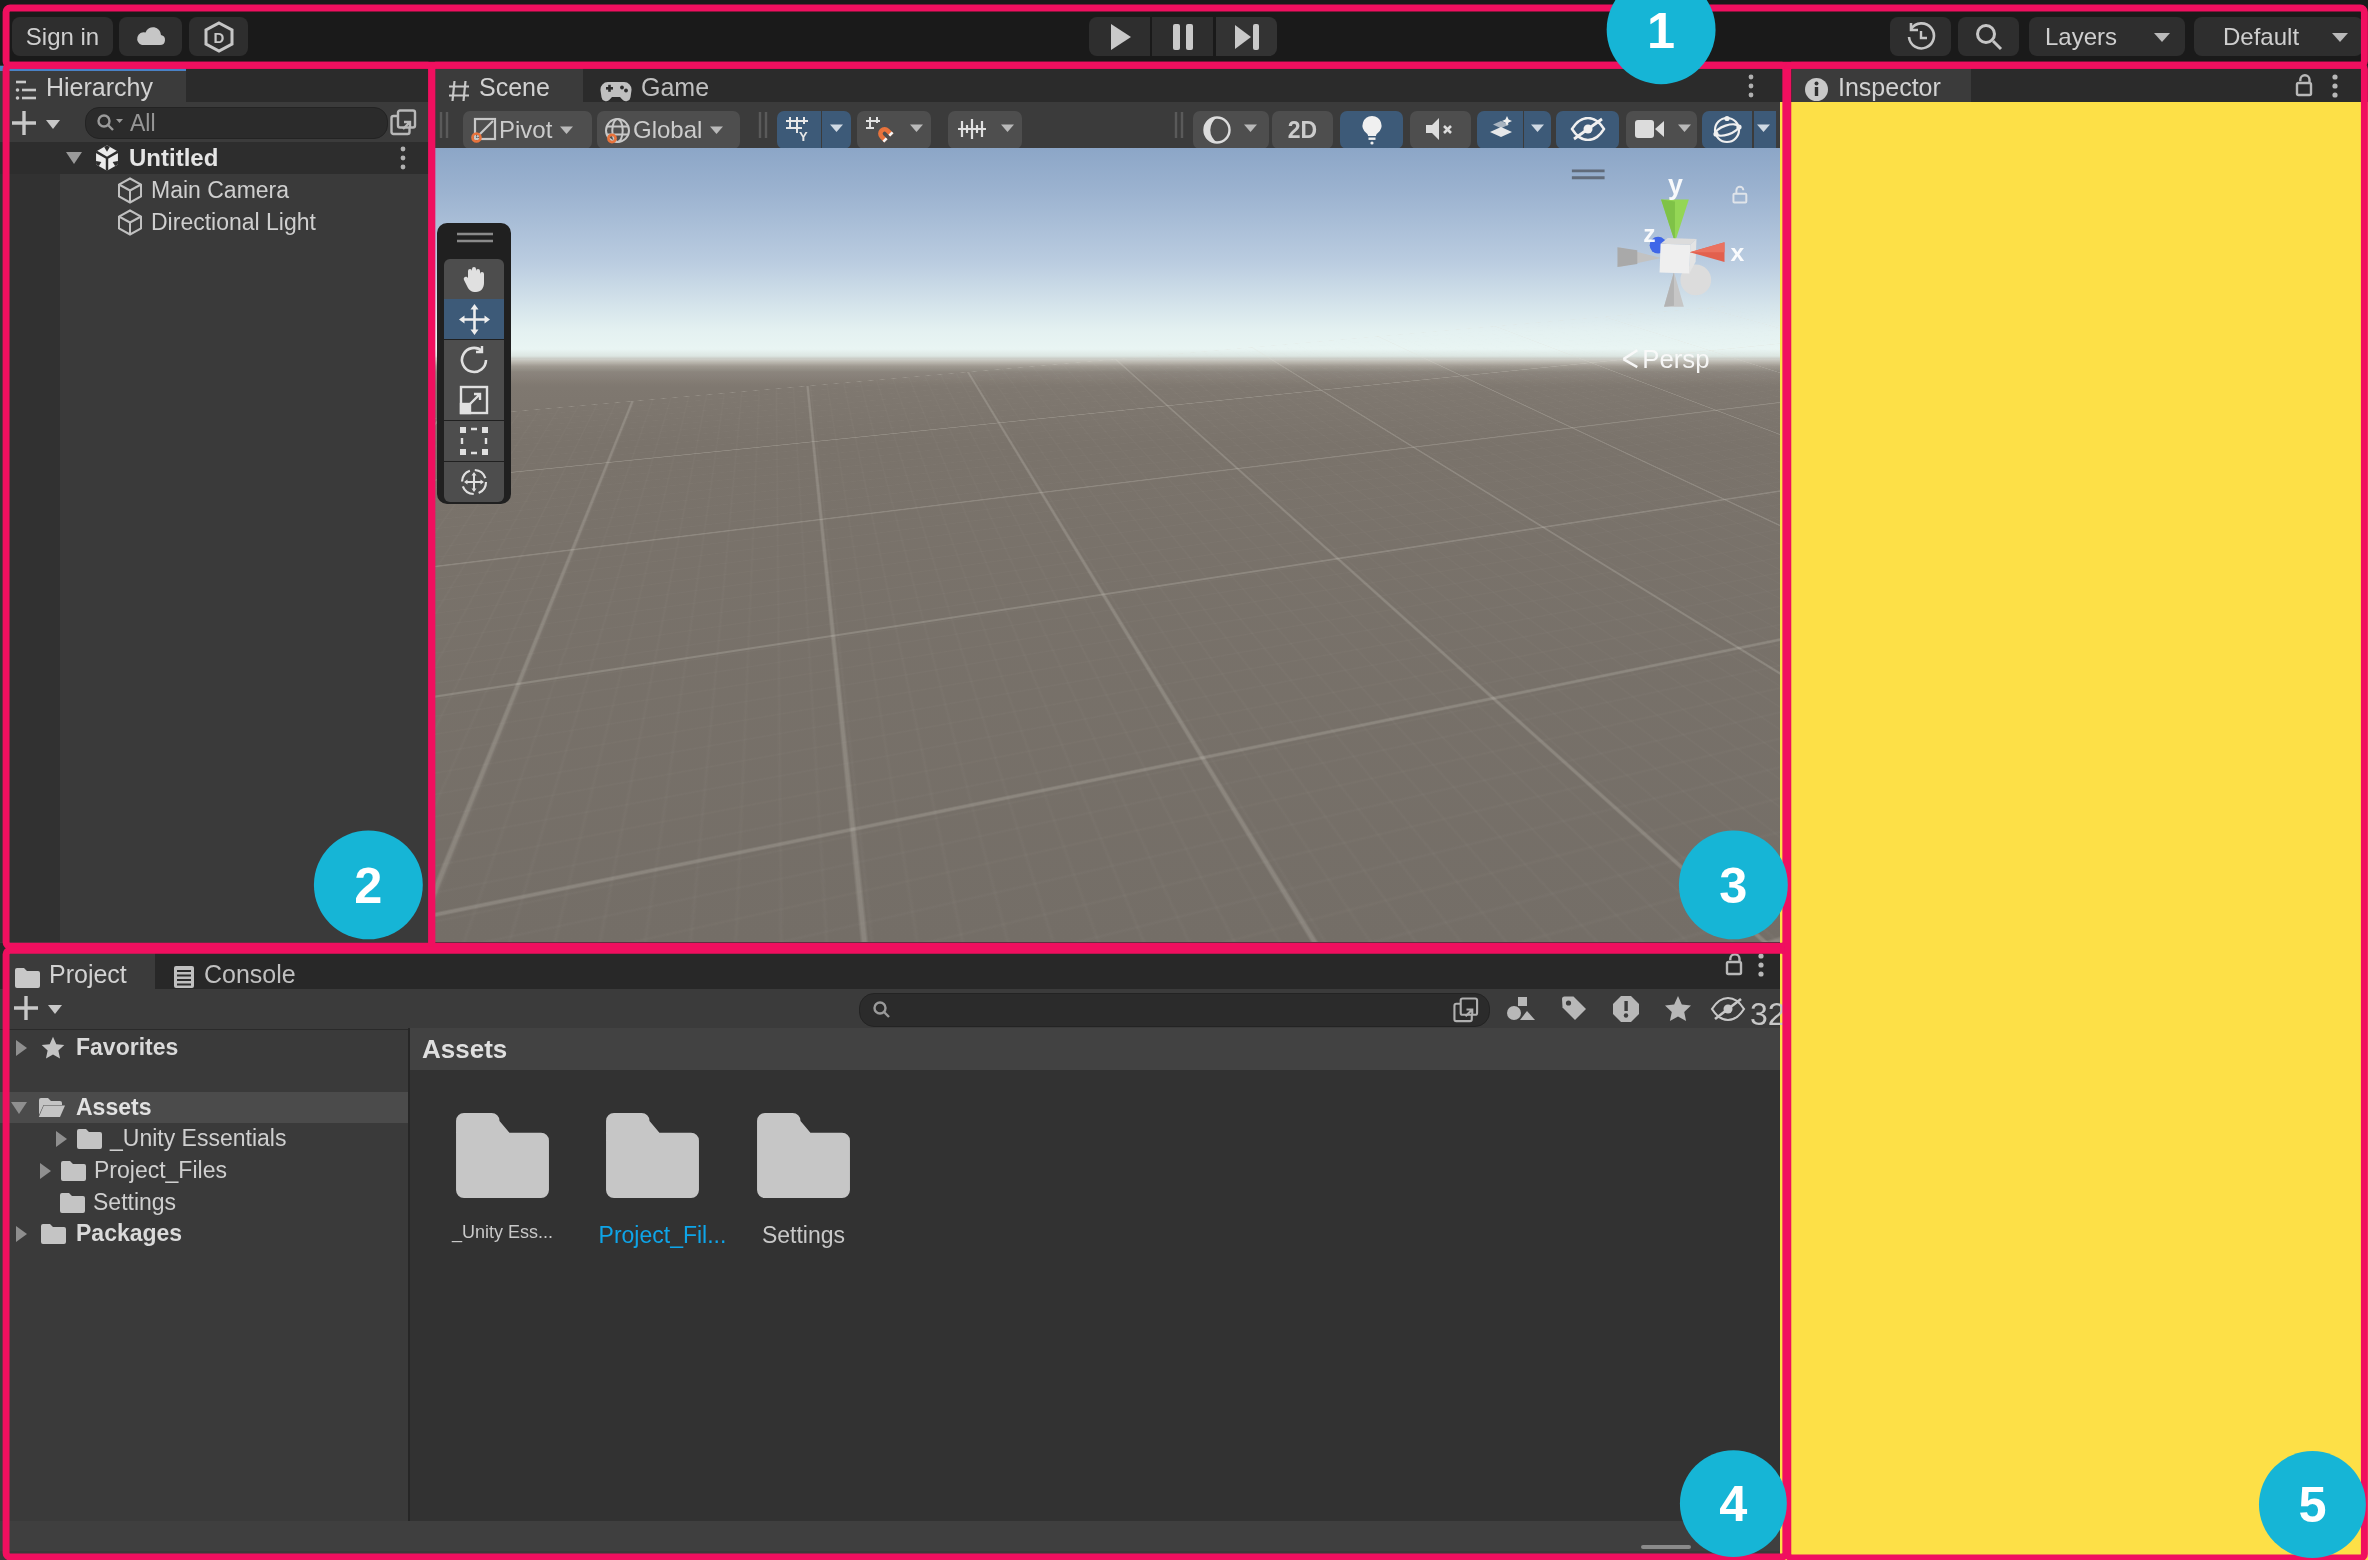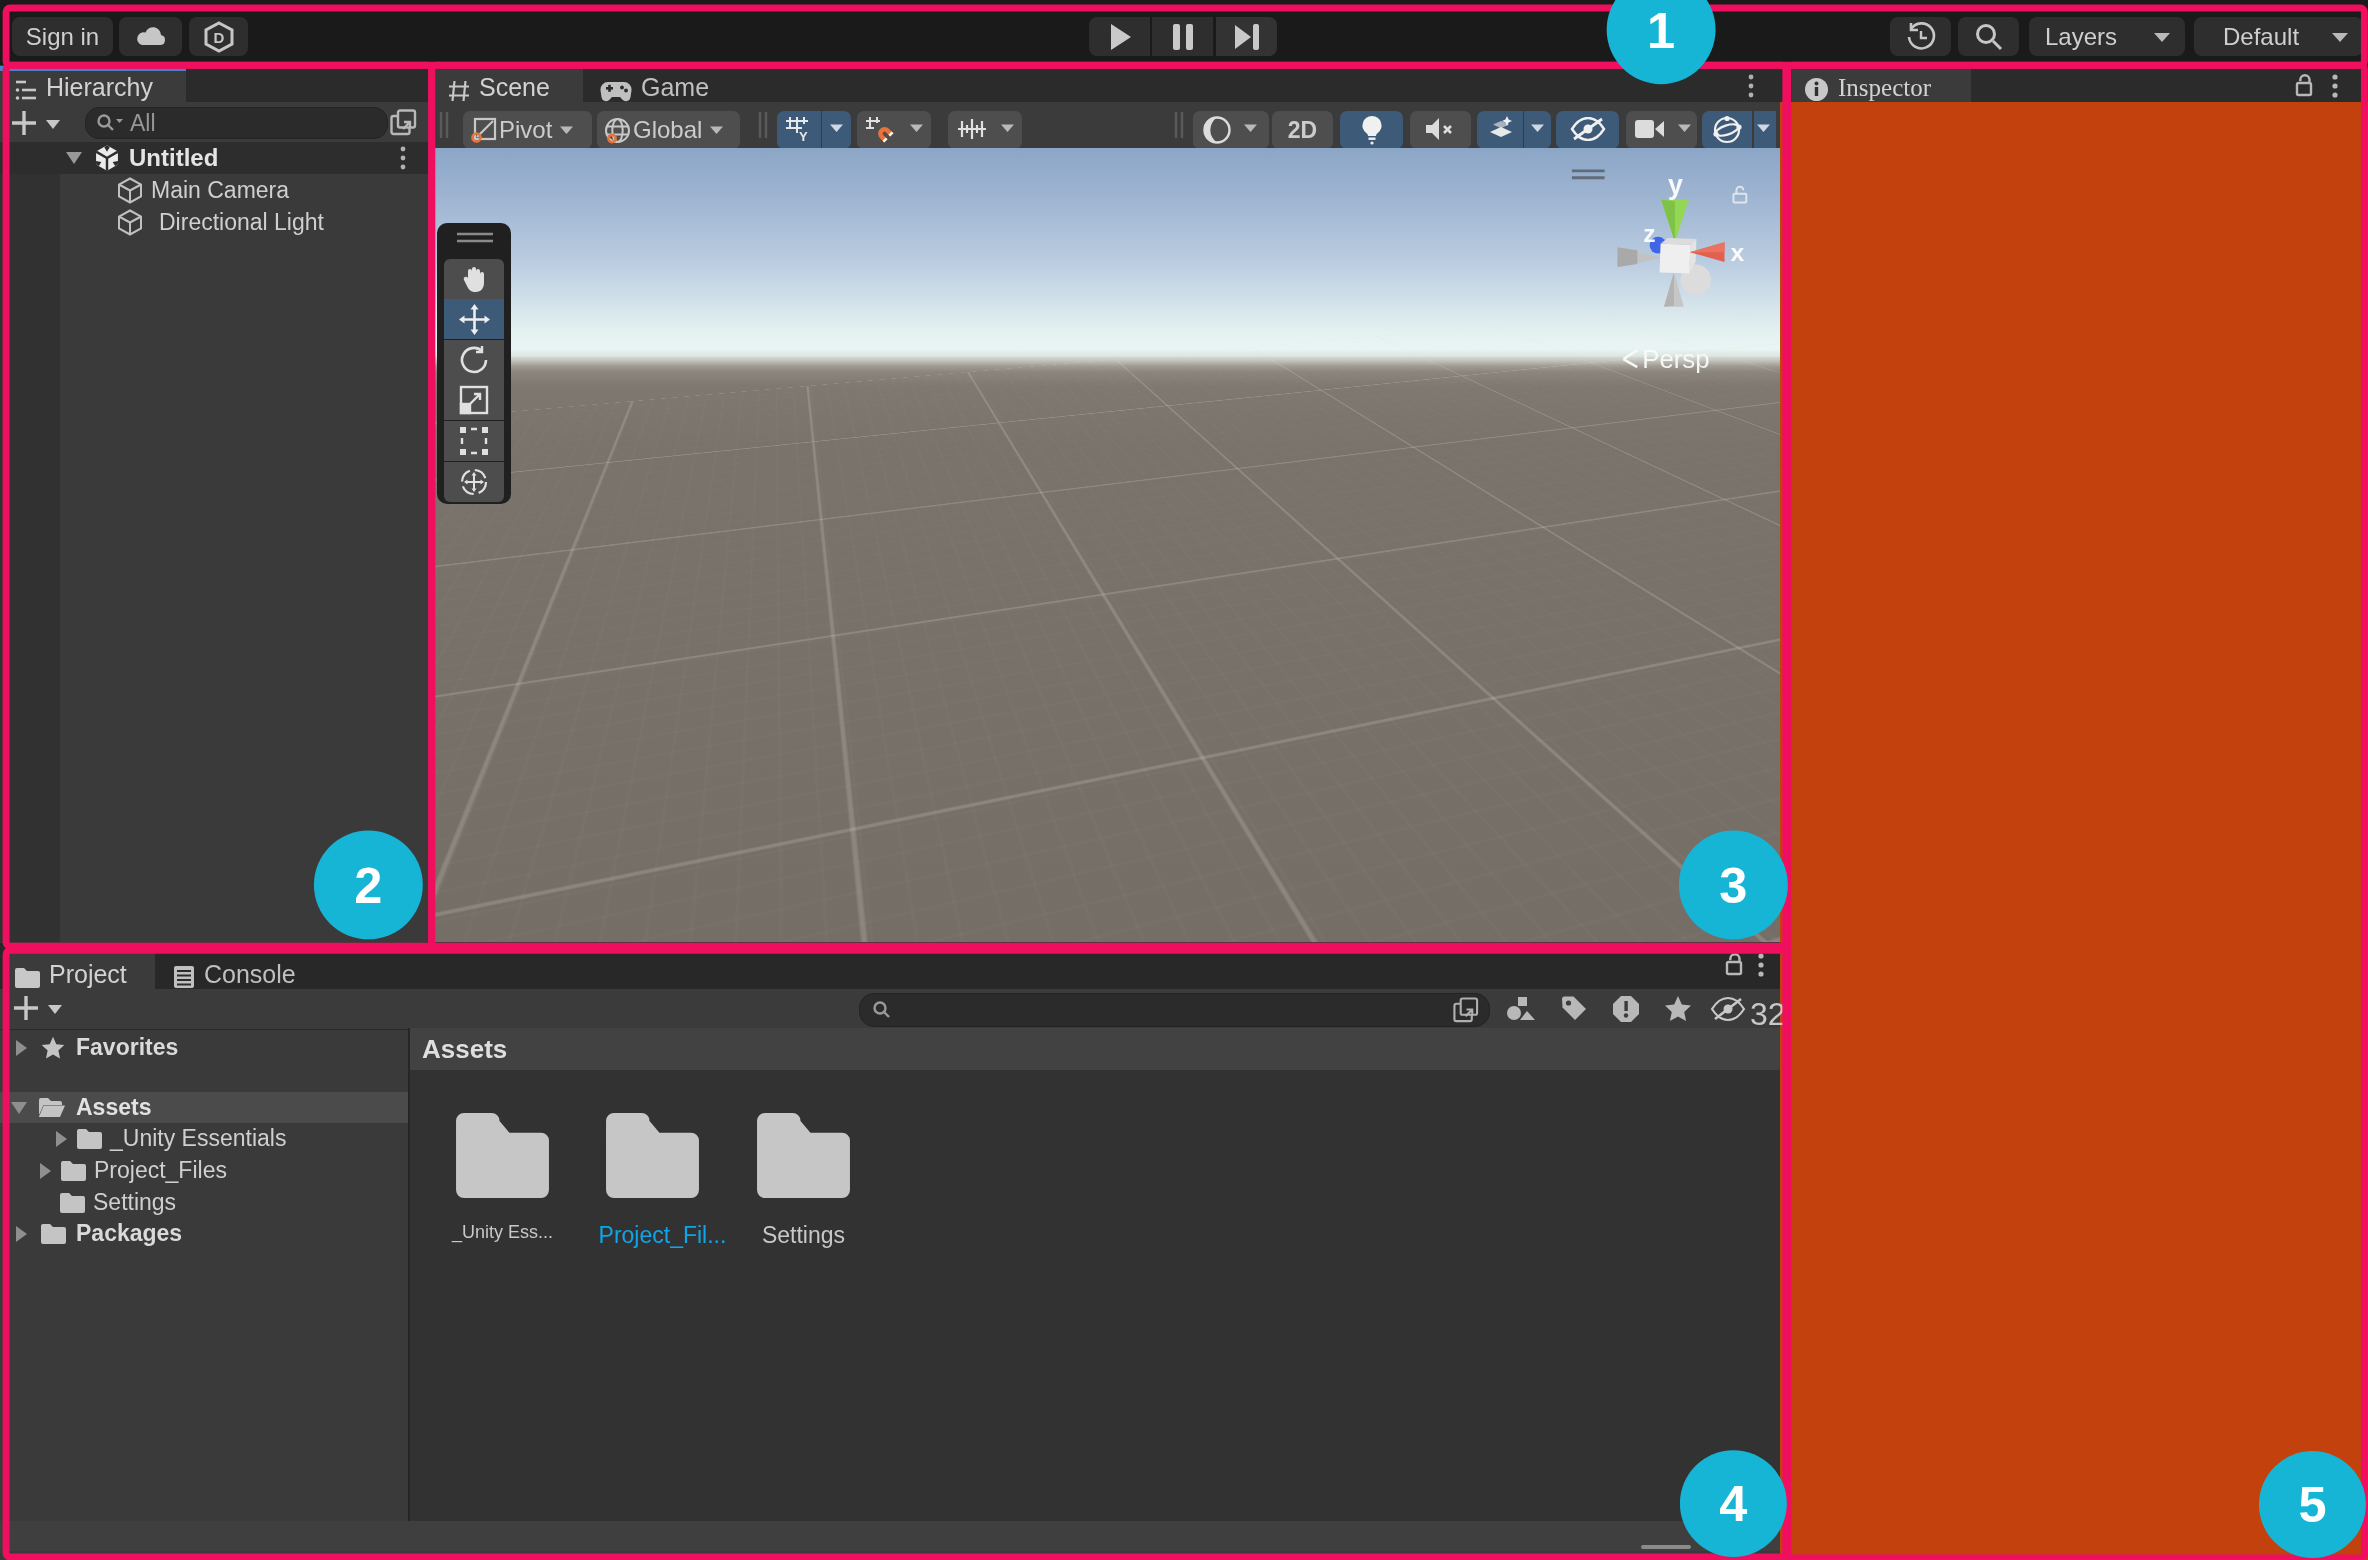--- a/index.html
+++ b/index.html
@@ -36,21 +36,21 @@
       repeating-linear-gradient(to bottom, rgba(225,222,212,.028) 0 1px, transparent 1px 15px);
     transform-origin:50% 0;
     transform:perspective(1040px) rotateX(73.5deg) rotateZ(-17deg);
     filter:blur(0.6px);}
   #fog{position:absolute;left:0;right:0;top:211px;height:26px;
     background:linear-gradient(to bottom,rgba(222,224,218,.28) 0%,rgba(190,186,178,.1) 50%,rgba(140,134,126,0) 100%);}
   
   #palette{position:absolute;left:8px;top:75px;width:74px;height:281px;background:#202020;border-radius:10px;}
   .pbtn{position:absolute;left:7px;width:60px;height:40px;background:#4d4d4d;}
   
-  #inspector{left:1780px;top:65px;width:588px;height:1495px;background:#c2410c;font-family:Liberation Serif, serif;}
+  #inspector{left:1780px;top:65px;width:588px;height:1495px;background:#fde047;}
   
   #project{left:0;top:943px;width:1780px;height:618px;background:#3a3a3a;}
   .prow{position:absolute;height:31px;display:flex;align-items:center;color:#cfcfcf;font-size:23px;}
   
   #overlay{left:0;top:0;width:2368px;height:1560px;pointer-events:none;}
 </style>
 </head>
 <body>
 <div id="stage">
 
@@ -183,21 +183,21 @@
         <path d="M13 1.5l11 6v12l-11 6-11-6v-12z"></path>
           <path d="M2 7.5l11 6 11-6M13 13.5V25.5"></path>
         </svg>
       <span style="margin-left:8px;">Main Camera</span>
     </div>
     <div class="hrow" style="top:141px;">
       <svg style="margin-left:117px;" width="26" height="27" viewBox="0 0 26 27" fill="none" stroke="#c0c0c0" stroke-width="2">
         <path d="M13 1.5l11 6v12l-11 6-11-6v-12z"></path>
           <path d="M2 7.5l11 6 11-6M13 13.5V25.5"></path>
         </svg>
-      <span style="margin-left:16px;text-align:center;">Directional Light</span>
+      <span style="margin-left:8px;text-align:center;">Directional Light</span>
     </div>
   </div>
 
   <div id="scene" class="abs">
     <div class="tabbar"></div>
     <div class="tab" style="left:5px;width:149px;">
       <svg style="margin-left:14px;" width="22" height="22" viewBox="0 0 22 22" stroke="#c8c8c8" stroke-width="2.2" fill="none">
         <path d="M6.5 1L4.5 21M17.5 1l-2 20M1 6.5h20M1 15.5h20"></path>
         </svg>
       <span style="margin-left:9px;">Scene</span>

